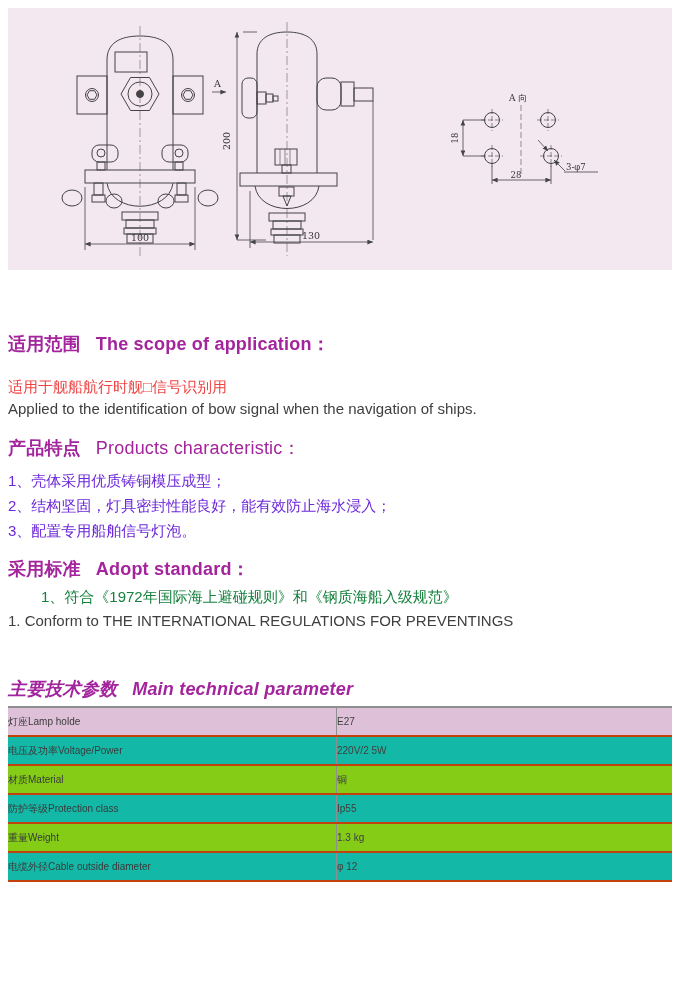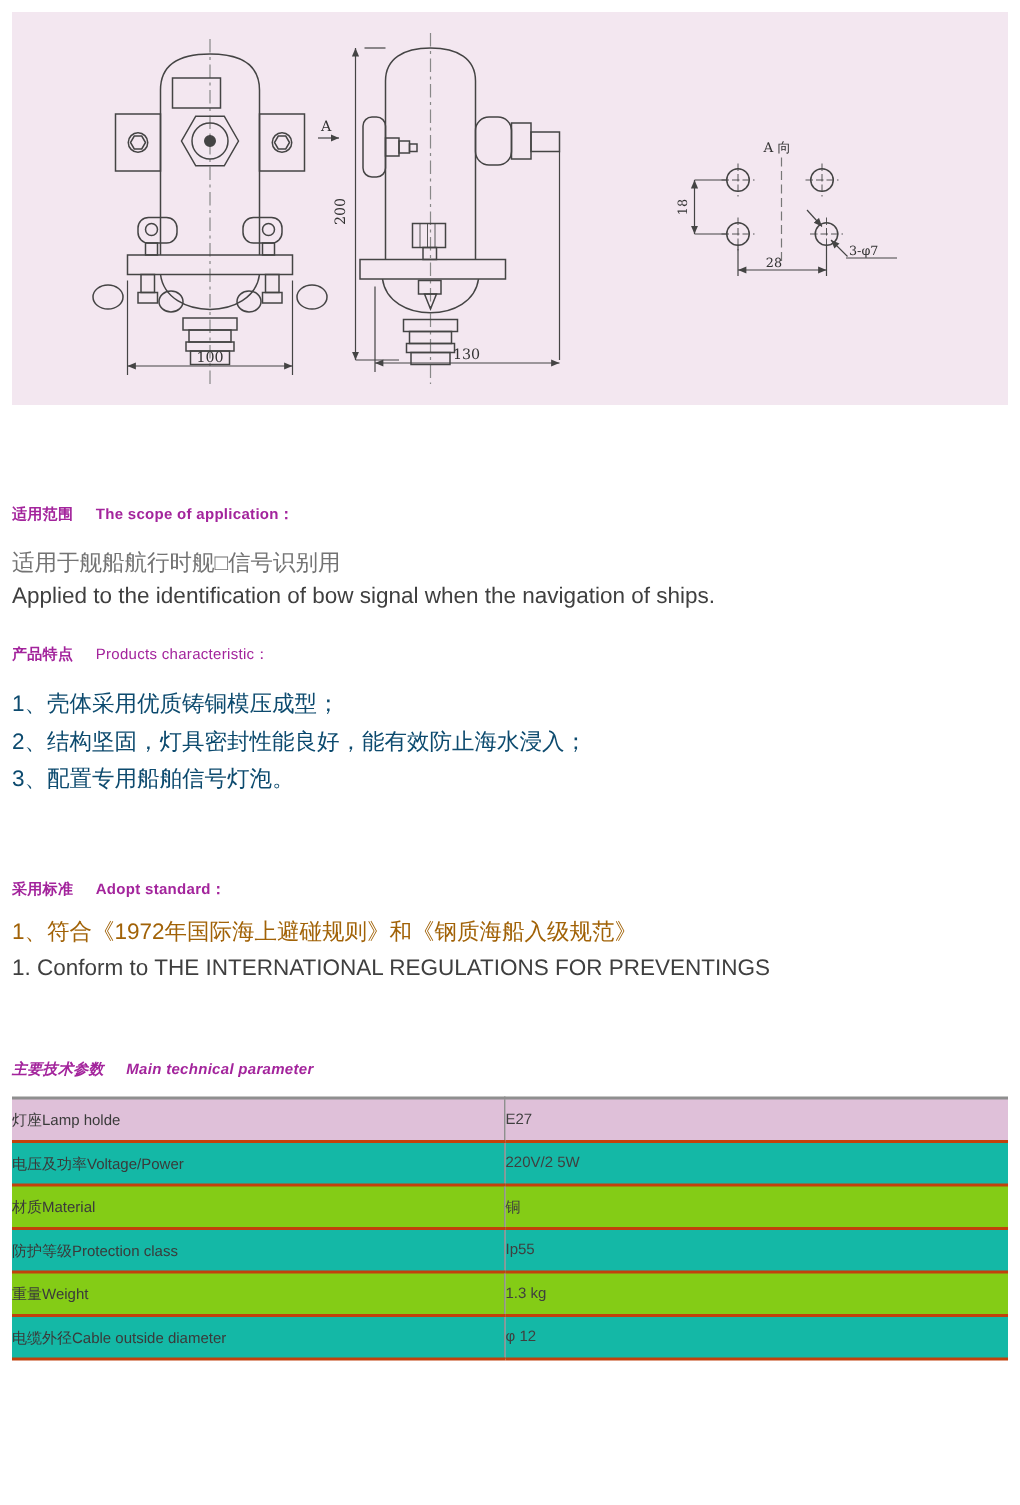--- a/index.html
+++ b/index.html
@@ -10,38 +10,38 @@
     position:relative;
   }
   .panel {
     width:664px; height:262px;
     margin:8px 8px 0 8px;
     background:#f3e7f0;
   }
   .content { padding:0 8px; }
 
   .sec-head {
-    font-size:10px; font-weight:bold; color:#a3249c; letter-spacing:.2px;
+    font-size:18px; font-weight:bold; color:#a3249c; letter-spacing:.2px;
     line-height:20px;
   }
   .sec-head .en { margin-left:15px; }
   .sec-head .en.reg { font-weight:normal; }
 
   .h-scope    { margin-top:64px; }
   .h-features { margin-top:18px; }
-  .h-standard { margin-top:52px; }
+  .h-standard { margin-top:16px; }
   .h-params   { margin-top:46px;font-style:italic; }
 
   .body-line { font-size:15px; line-height:22px; }
-  .scope-cn  { margin-top:11px; color:#737373; }
+  .scope-cn  { margin-top:22px; color:#ef4444; }
   .cn-list   { margin-top:10px; }
-  .cn-list .body-line { line-height:25px; color:#0c4a6e; }
+  .cn-list .body-line { line-height:25px; color:#6d28d9; }
   .en-list   { margin-top:2px; }
   .en-list .body-line { line-height:23.5px; }
-  .std-cn    { margin-top:6px; line-height:24px; color:#a16207; }
+  .std-cn    { margin-top:6px; line-height:24px; color:#15803d;margin-left:33px; }
   .std-en    { line-height:24px; }
 
   table.params {
     width:664px; margin:7px 8px 0 8px;
     border-collapse:collapse;
     border-top:2px solid #8f8f8f;
   }
   table.params td {
     height:27px; font-size:10px;
     border-bottom:2px solid #c2410c;

